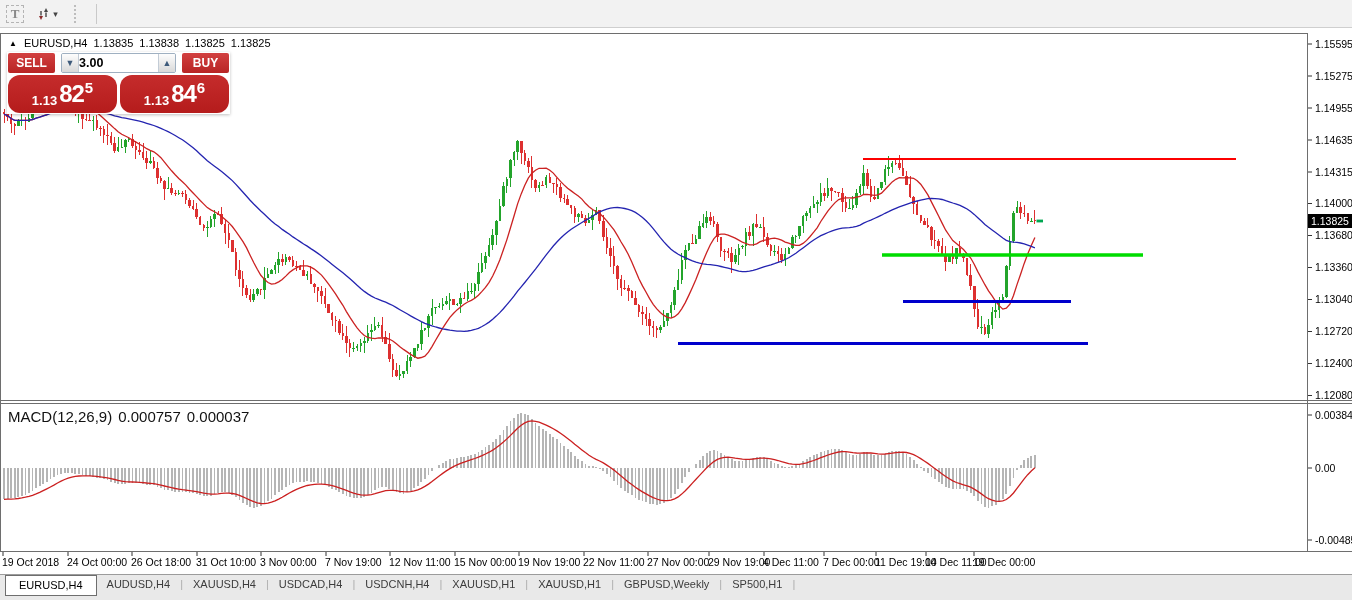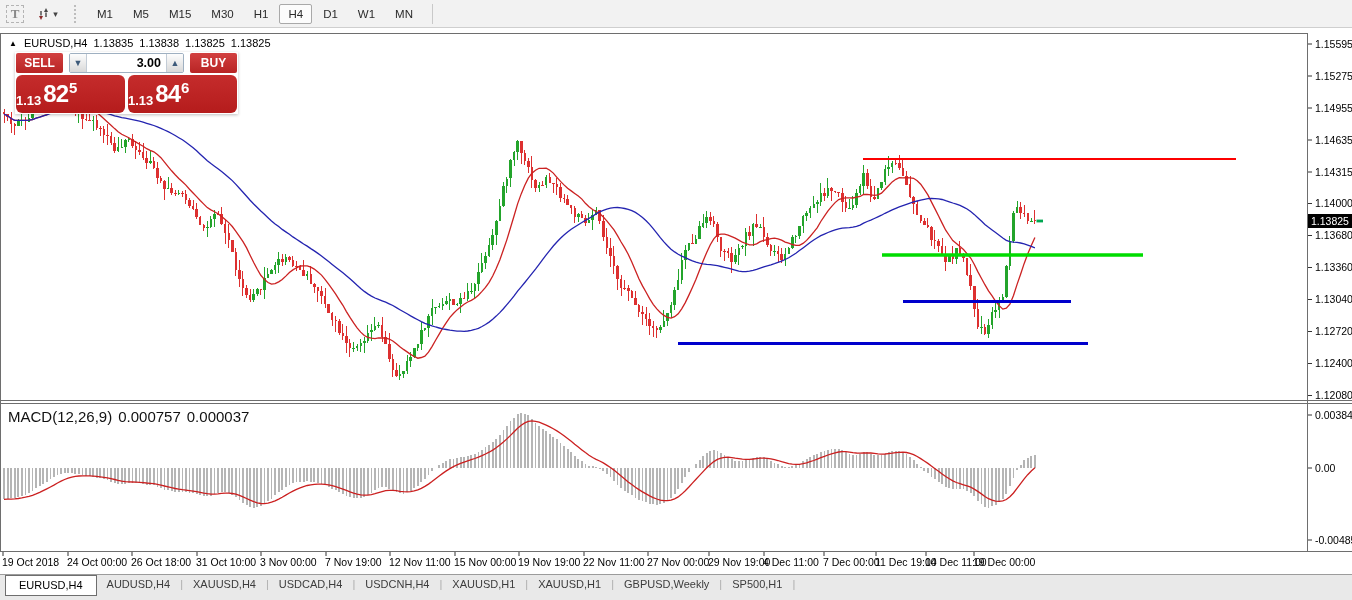--- a/index.html
+++ b/index.html
@@ -18,35 +18,35 @@
   .tfbtn{font-size:11.5px;color:#2b2b2b;background:transparent;border:1px solid transparent;
          padding:3px 8px;margin:0 1px;border-radius:2px;cursor:default;font-family:inherit;}
   .tfbtn.active{background:#fcfcfc;border:1px solid #a9a9a9;}
   
   .chartwrap{position:absolute;top:29px;left:0;width:1352px;height:546px;background:#fff;}
   #chart-svg{position:absolute;top:0;left:0;}
   .charttitle{position:absolute;left:9px;top:8px;font-size:11px;color:#000;display:flex;gap:7px;align-items:center;}
   .charttitle .tri{font-size:8px;cursor:default;}
   .macdlabel{position:absolute;left:8px;top:379px;font-size:15px;color:#111;display:flex;gap:6px;}
   
-  .widget{position:absolute;left:15px;top:23px;width:221px;background:#fff;padding:1px;
+  .widget{position:absolute;left:7px;top:23px;width:221px;background:#fff;padding:1px;
           box-shadow:0 1px 3px rgba(0,0,0,.25);}
   .wrow1{display:flex;height:20px;margin-bottom:2px;}
   .sellbtn,.buybtn{width:47px;font:bold 12px "Liberation Sans",sans-serif;color:#fff;border:none;
           background:linear-gradient(#d24040,#b82424);border-radius:2px;cursor:default;padding:0;}
   .volwrap{display:flex;flex:1;margin:0 6px;border:1px solid #9fb0c1;border-radius:2px;overflow:hidden;height:18px;}
   .spin{width:17px;border:none;background:linear-gradient(#fdfdfd,#d9d9d9);color:#3d5a7a;font-size:9px;
         padding:0;cursor:default;border-right:1px solid #c3ccd6;border-left:1px solid #c3ccd6;}
   .spin:first-child{border-left:none;}
   .spin:last-child{border-right:none;border-left:1px solid #c3ccd6;}
-  .volinput{flex:1;border:none;outline:none;font:bold 12.5px "Liberation Sans",sans-serif;text-align:right;
+  .volinput{flex:1;border:none;outline:none;font:bold 12.5px "Liberation Sans",sans-serif;
             padding:0 5px 0 0;color:#000;min-width:10px;}
   .wrow2{display:flex;gap:3px;height:38px;}
-  .pricebox{flex:1;background:linear-gradient(#c52c2c,#b51c1c);border-radius:6px;color:#fff;
-            display:flex;align-items:center;justify-content:flex-start;cursor:default;}
+  .pricebox{flex:1;background:linear-gradient(#c52c2c,#b51c1c);border-radius:12px;color:#fff;
+            display:flex;align-items:center;justify-content:center;cursor:default;}
   .psm{font-weight:bold;font-size:13px;margin:12px 2px 0 0;}
   .pbig{font-weight:bold;font-size:24px;letter-spacing:-1px;line-height:34px;}
   .psup{font-weight:bold;font-size:15px;margin:-14px 0 0 1px;}
   
   .tabbar{position:absolute;top:574px;left:0;width:1352px;height:26px;background:#e9e9e9;
           border-top:1px solid #9c9c9c;display:flex;align-items:flex-start;box-sizing:border-box;
           font-size:11px;color:#3c3c3c;}
   .tab{padding:3px 10px 4px 10px;cursor:default;}
   .tab.active{background:#fff;border:1px solid #6e6e6e;border-top:1px solid #6e6e6e;margin-left:5px;
               padding:3px 13px 4px 13px;color:#000;}
@@ -61,31 +61,20 @@
   </button>
   <button class="tool-btn" style="width:34px;">
     <svg width="15" height="14" viewBox="0 0 15 14">
       <path d="M3 9 L7 9 L5 13 Z" fill="#8a2b2b"></path>
       <path d="M8 5 L12 5 L10 1 Z" fill="#474747"></path>
       <path d="M5 8.6 L5 4 M10 5.4 L10 10" stroke="#474747" stroke-width="1.4" fill="none"></path>
     </svg>
     <span class="caret">▾</span>
   </button>
   <span class="grip"></span>
-  <span id="tf-buttons" style="display:flex;align-items:center;">
-      <button class="tfbtn">M1</button>
-      <button class="tfbtn">M5</button>
-      <button class="tfbtn">M15</button>
-      <button class="tfbtn">M30</button>
-      <button class="tfbtn">H1</button>
-      <button class="tfbtn active">H4</button>
-      <button class="tfbtn">D1</button>
-      <button class="tfbtn">W1</button>
-      <button class="tfbtn">MN</button>
-    </span>
   <span class="vsep"></span>
 </div>
 
 <div class="chartwrap">
   <svg id="chart-svg" width="1352" height="546" viewBox="0 0 1352 546" font-family="Liberation Sans, sans-serif">
       <g shape-rendering="crispEdges">
         <line x1="4" y1="79.5" x2="4" y2="93.7" stroke="#dd3030" stroke-width="1"></line>
         <rect x="2.8" y="82.5" width="2.5" height="2.7" fill="#dd3030"></rect>
         <line x1="7.567" y1="84.5" x2="7.567" y2="92.1" stroke="#dd3030" stroke-width="1"></line>
         <rect x="6.3" y="85.2" width="2.5" height="3.0" fill="#dd3030"></rect>

